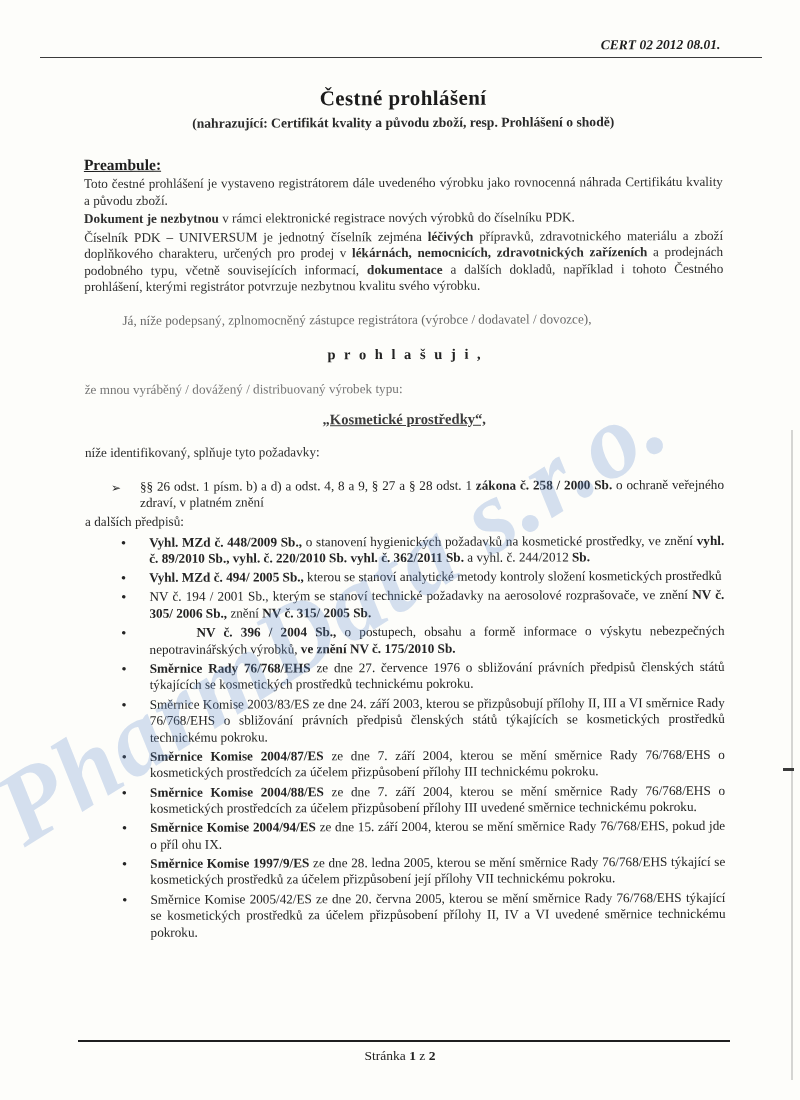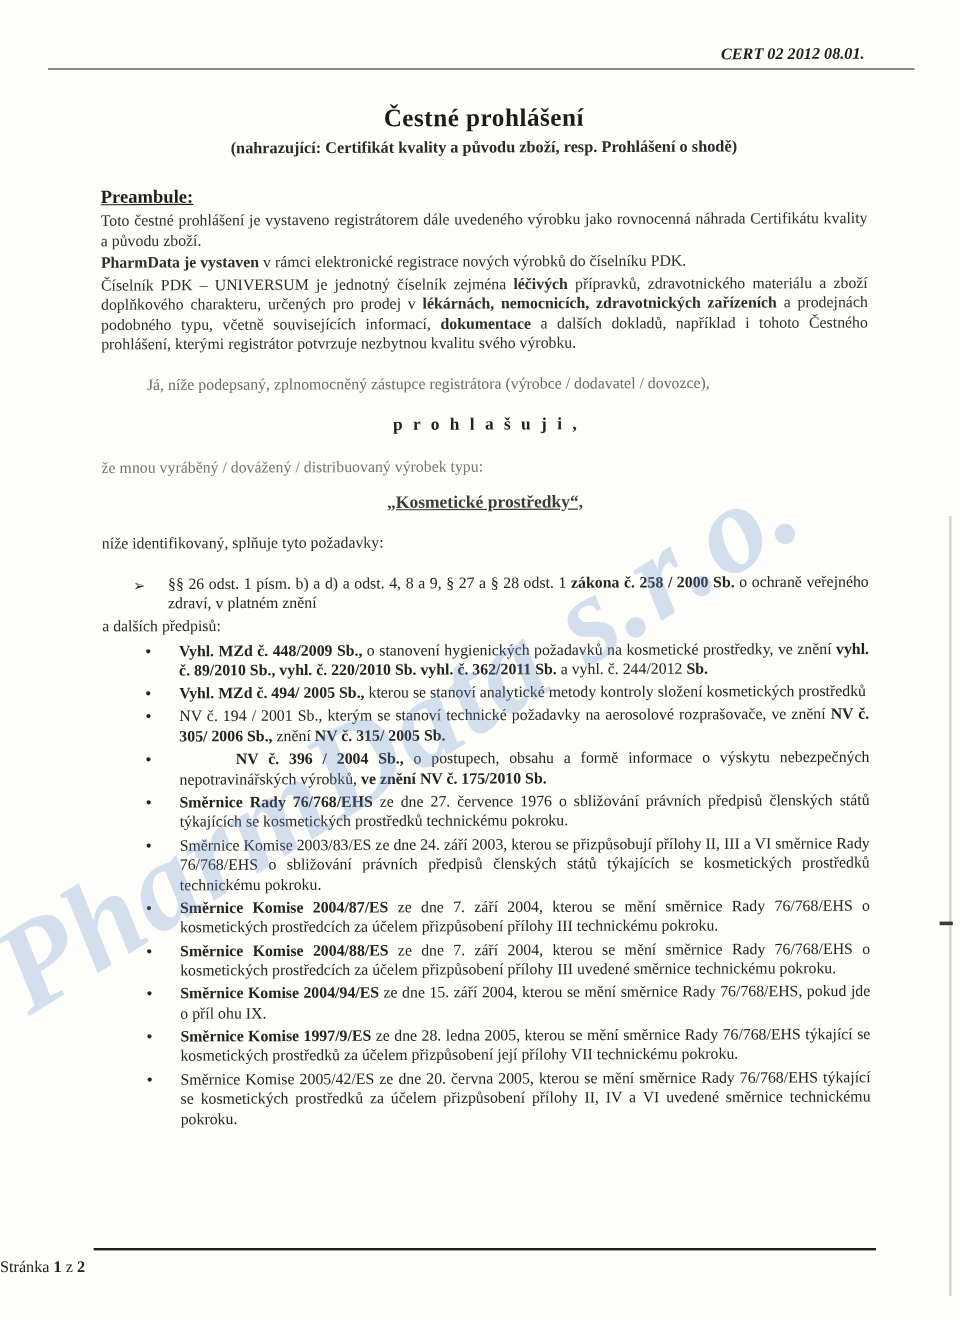--- a/index.html
+++ b/index.html
@@ -51,21 +51,21 @@
   .law-item .marker { width:29px; flex:0 0 29px; margin-left:26px; font-size:12px; padding-top:1px; }
   .law-item .li-text { flex:1; text-align:justify; }
 
   .more-label { margin-top:2px; font-size:13.2px; color:#2a2a2a; }
 
   .bullets { margin-top:5px; }
   .li { display:flex; font-size:13.2px; line-height:16.6px; margin-bottom:2.5px; color:#242424; }
   .li .marker { width:28px; flex:0 0 28px; margin-left:36px; font-size:13px; font-weight:bold; }
   .li .li-text { flex:1; text-align:justify; }
 
-  .page-footer { position:absolute; top:1048px; left:0; width:100%; text-align:left; font-size:13.5px; color:#222; }
+  .page-footer { position:absolute; top:1048px; left:0; width:100%; text-align:center; font-size:13.5px; color:#222; }
 </style>
 </head>
 <body>
 
 <div class="page">
 
   <div class="watermark">PharmData s.r.o.</div>
 
   <div class="top-rule"></div>
   <div class="footer-rule"></div>
@@ -74,21 +74,21 @@
 
   <div class="content">
 
     <div class="doc-ref">CERT 02 2012 08.01.</div>
 
     <div class="title">Čestné prohlášení</div>
     <div class="subtitle">(nahrazující: Certifikát kvality a původu zboží, resp. Prohlášení o shodě)</div>
 
     <div class="pre-heading">Preambule:</div>
     <div class="para"><span>Toto čestné prohlášení je vystaveno registrátorem dále uvedeného výrobku jako rovnocenná náhrada Certifikátu kvality a původu zboží.</span></div>
-    <div class="para"><span style="font-weight: bold;">PharmData je vystaven</span><span> v rámci elektronické registrace nových výrobků do číselníku PDK.</span></div>
+    <div class="para"><span style="font-weight: bold;">Dokument je nezbytnou</span><span> v rámci elektronické registrace nových výrobků do číselníku PDK.</span></div>
     <div class="para"><span>Číselník PDK – UNIVERSUM je jednotný číselník zejména </span><span style="font-weight: bold;">léčivých</span><span> přípravků, zdravotnického materiálu a zboží doplňkového charakteru, určených pro prodej v </span><span style="font-weight: bold;">lékárnách, nemocnicích, zdravotnických zařízeních</span><span> a prodejnách podobného typu, včetně souvisejících informací, </span><span style="font-weight: bold;">dokumentace</span><span> a dalších dokladů, například i tohoto Čestného prohlášení, kterými registrátor potvrzuje nezbytnou kvalitu svého výrobku.</span></div>
 
     <div class="intro">Já, níže podepsaný, zplnomocněný zástupce registrátora (výrobce / dodavatel / dovozce),</div>
     <div class="verb">p r o h l a š u j i ,</div>
     <div class="lead">že mnou vyráběný / dovážený  / distribuovaný výrobek typu:</div>
     <div class="product">„Kosmetické prostředky“,</div>
     <div class="req-lead">níže identifikovaný, splňuje tyto požadavky:</div>
 
     <div class="law-item">
       <span class="marker">➢</span>

